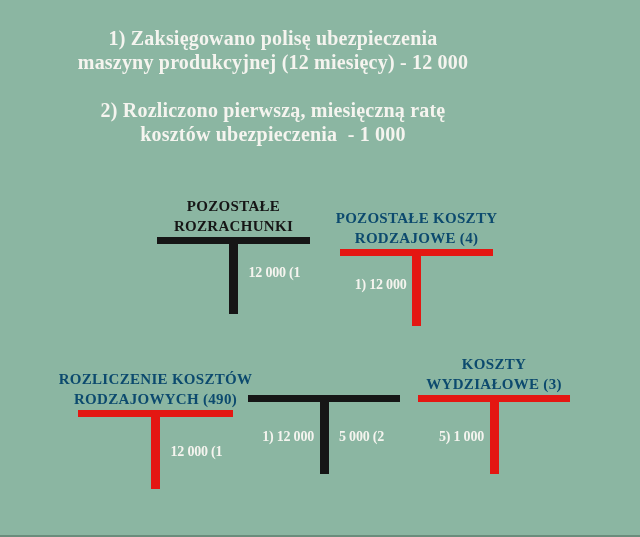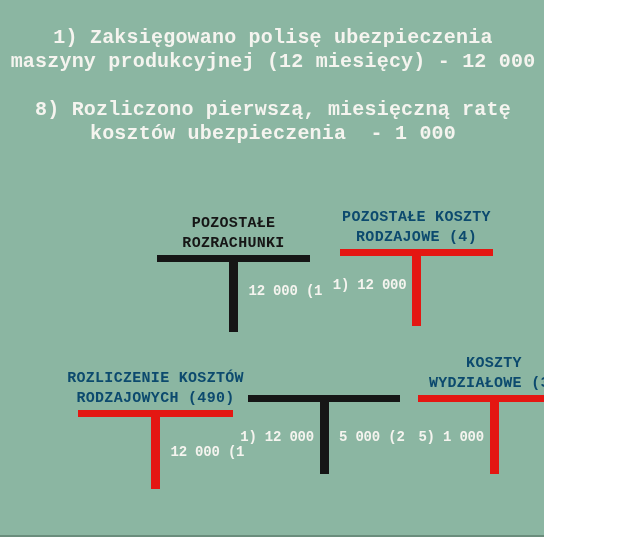--- a/index.html
+++ b/index.html
@@ -1,40 +1,40 @@
 <!DOCTYPE html>
 <html><head>
 <meta charset="utf-8">
 <style>
   html, body { margin: 0; padding: 0; }
   .stage {
     position: relative;
-    width: 544px;
+    width: 640px;
     height: 537px;
     background: #8bb6a2;
     overflow: hidden;
-    font-family: Liberation Mono, monospace;
+    font-family: Liberation Serif, serif;
   }
   .note {
     position: absolute;
     left: 0;
     width: 546px;
     text-align: center;
     color: #f5f4ef;
     font-weight: bold;
     font-size: 20px;
     line-height: 24px;
     letter-spacing: 0.2px;
     white-space: pre;
   }
   .note-1 { top: 26px; }
   .note-2 { top: 98px; }
 
   .acc { position: absolute; }
-  .acc-1 { left: 157px; top: 255px; width: 153px; }
+  .acc-1 { left: 157px; top: 237px; width: 153px; }
   .acc-2 { left: 340px; top: 249px; width: 153px; }
   .acc-3 { left: 78px;  top: 395px; width: 155px; margin-top: 15px; }
   .acc-4 { left: 248px; top: 395px; width: 152px; }
   .acc-5 { left: 418px; top: 395px; width: 152px; }
 
   .t-title {
     position: absolute;
     bottom: 100%;
     left: 50%;
     transform: translateX(-50%);
@@ -78,21 +78,21 @@
     background: rgba(30, 45, 38, 0.3);
   }
 </style>
 </head>
 <body>
 
 <div class="stage">
 
   <div class="note note-1">1) Zaksięgowano polisę ubezpieczenia
 maszyny produkcyjnej (12 miesięcy) - 12 000</div>
-  <div class="note note-2">8) Rozliczono pierwszą, miesięczną ratę
+  <div class="note note-2">2) Rozliczono pierwszą, miesięczną ratę
 kosztów ubezpieczenia  - 1 000</div>
 
   <div class="acc acc-1 black">
     <div class="t-title">POZOSTAŁE
 ROZRACHUNKI</div>
     <div class="t-bar"></div>
     <div class="t-stem"></div>
     <div class="entry credit">12 000 (1</div>
   </div>
 

